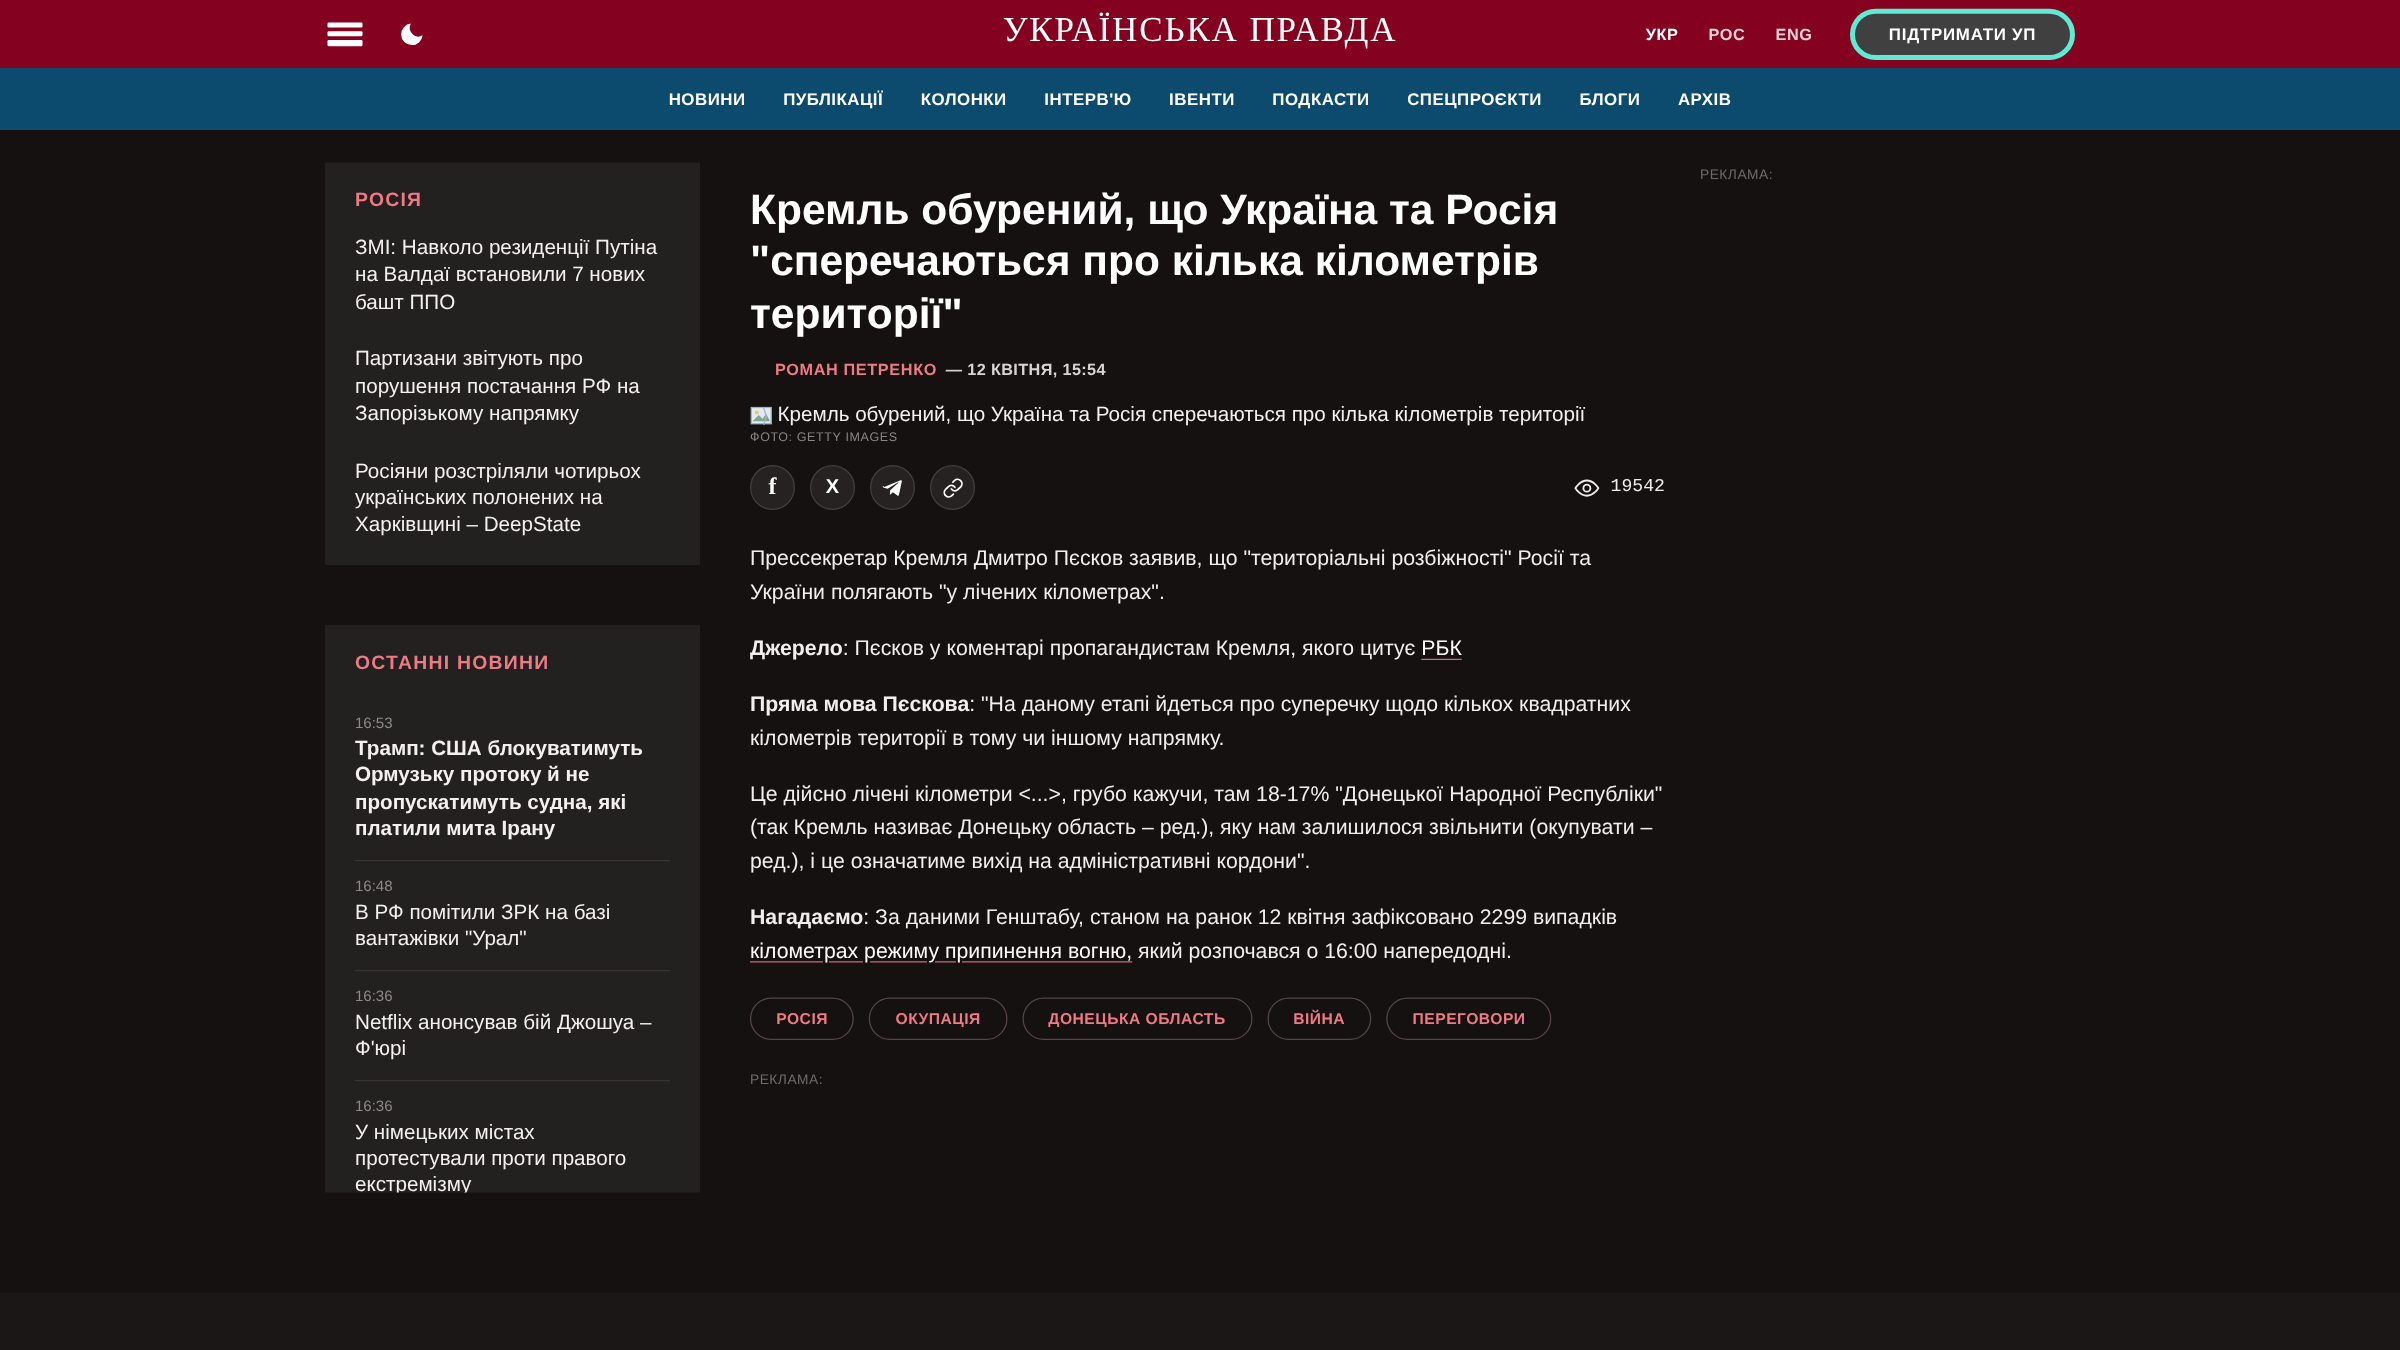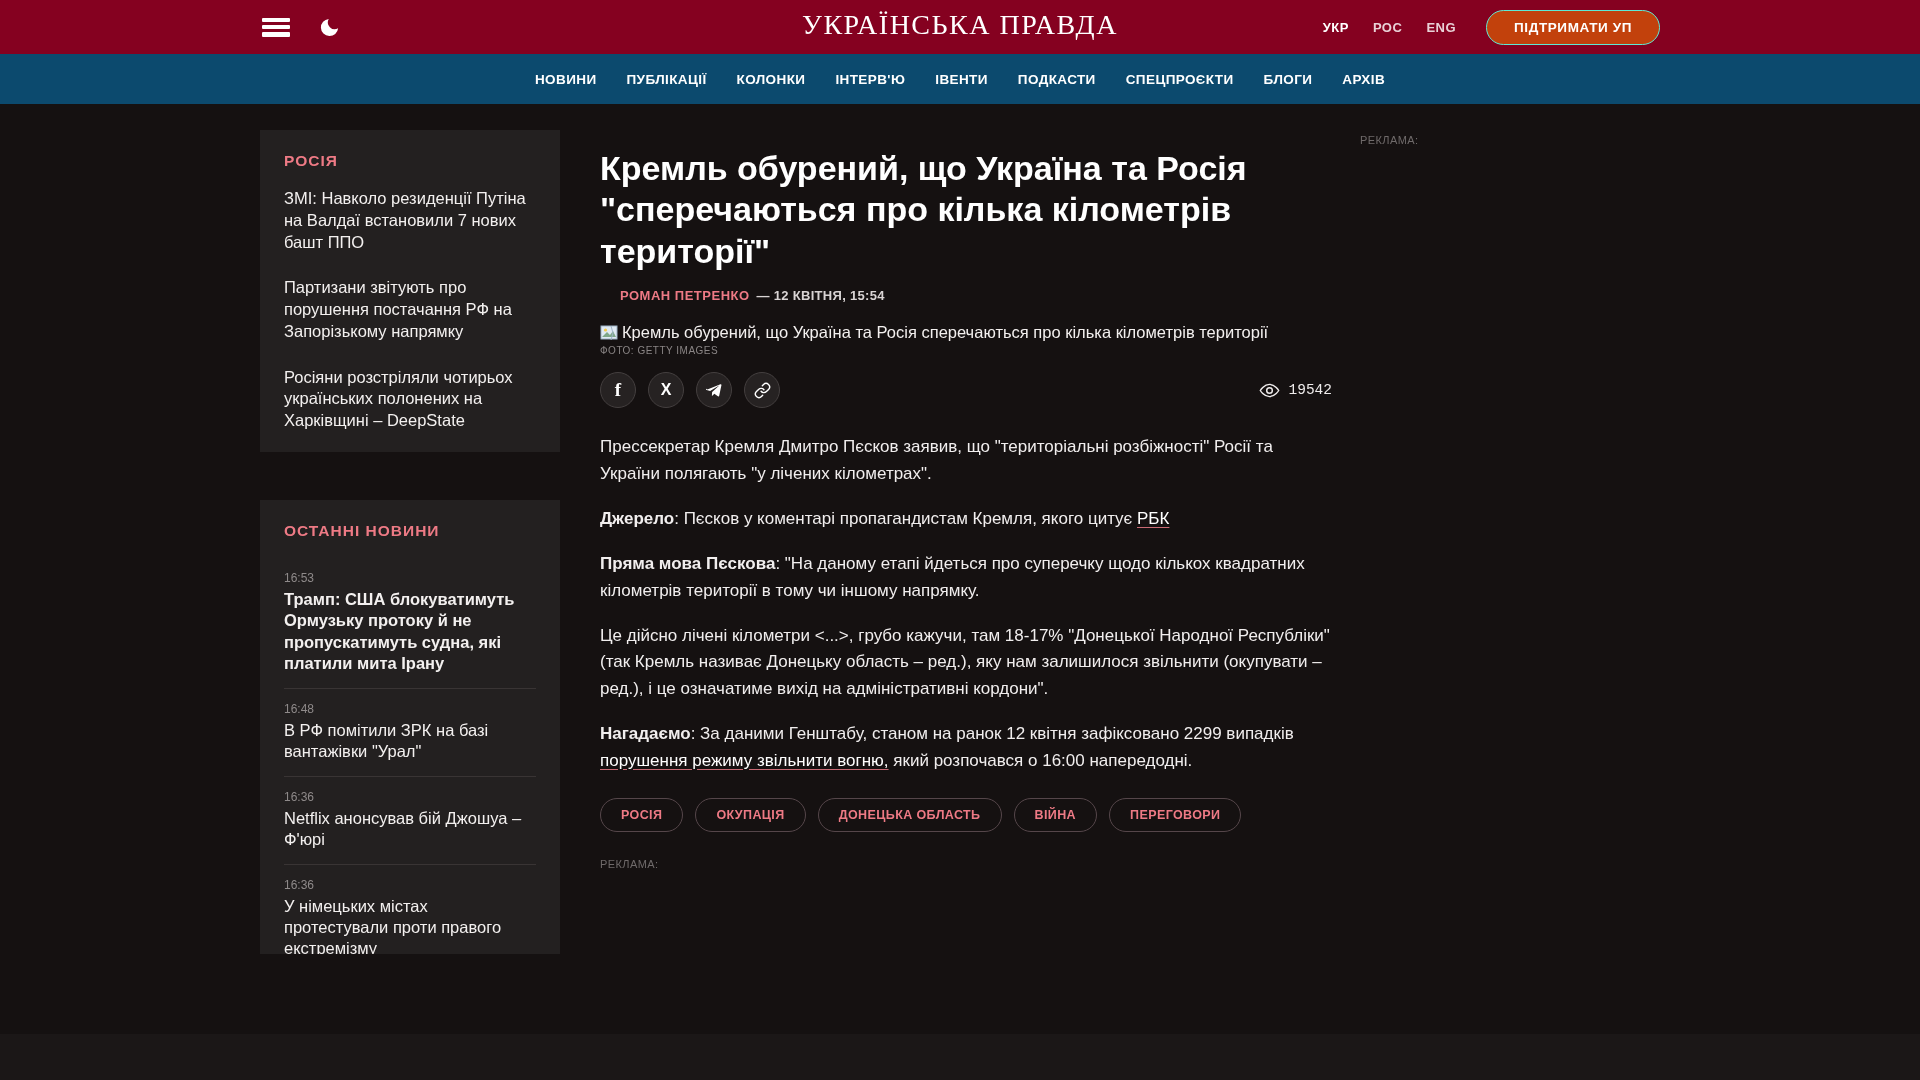--- a/index.html
+++ b/index.html
@@ -10,21 +10,21 @@
   .header { position:absolute; top:0; left:0; width:1920px; height:54px; background:#850120; }
   .header-left { position:absolute; left:262px; top:0; height:54px; display:flex; align-items:center; gap:26px; }
   .burger { width:28px; height:19px; display:flex; flex-direction:column; justify-content:space-between; cursor:pointer; }
   .burger span { display:block; height:4.5px; background:#fff; border-radius:1px; }
   .moon-btn { width:26px; height:26px; cursor:pointer; display:flex; align-items:center; justify-content:center; }
   .logo { position:absolute; left:0; right:0; top:0; height:50px; display:flex; align-items:center; justify-content:center;
           font-family:"Liberation Serif", serif; font-size:28px; letter-spacing:1.5px; color:#fff; pointer-events:none; }
   .header-right { position:absolute; right:260px; top:0; height:54px; display:flex; align-items:center; gap:24px; }
   .lang { font-size:13px; font-weight:700; color:rgba(255,255,255,.82); letter-spacing:.5px; cursor:pointer; text-decoration:none; }
   .lang.active { color:#fff; }
-  .support-btn { margin-left:6px; background:#c2410c; border:1px solid #5eead4; border-radius:22px; color:#fff;
+  .support-btn { margin-left:6px; background:#404040; border:4px solid #5eead4; border-radius:22px; color:#fff;
                  font-family:"Liberation Sans", sans-serif; font-size:13.5px; font-weight:700; letter-spacing:.6px;
                  padding:9px 27px; cursor:pointer; }
 
   
   .navbar { position:absolute; top:54px; left:0; width:1920px; height:50px; background:#0c4a6e;
             display:flex; align-items:center; justify-content:center; gap:30px; }
   .nav-item { color:#fff; font-size:13.5px; font-weight:700; letter-spacing:.4px; cursor:pointer; text-decoration:none; }
 
   
   .side-box { position:absolute; left:260px; width:300px; background:#232020; padding:22px 24px; }
@@ -183,21 +183,21 @@
       </svg>
       <span>19542</span>
     </div>
   </div>
 
   <div id="paragraphs">
       <p class="para"><span>Прессекретар Кремля Дмитро Пєсков заявив, що "територіальні розбіжності" Росії та України полягають "у лічених кілометрах".</span></p>
       <p class="para"><b>Джерело</b><span>: Пєсков у коментарі пропагандистам Кремля, якого цитує </span><a>РБК</a></p>
       <p class="para"><b>Пряма мова Пєскова</b><span>: "На даному етапі йдеться про суперечку щодо кількох квадратних кілометрів території в тому чи іншому напрямку.</span></p>
       <p class="para"><span>Це дійсно лічені кілометри &lt;...&gt;, грубо кажучи, там 18-17% "Донецької Народної Республіки" (так Кремль називає Донецьку область – ред.), яку нам залишилося звільнити (окупувати – ред.), і це означатиме вихід на адміністративні кордони".</span></p>
-      <p class="para"><b>Нагадаємо</b><span>: За даними Генштабу, станом на ранок 12 квітня зафіксовано 2299 випадків </span><a>порушення режиму звільнити вогню,</a><span> який розпочався о 16:00 напередодні.</span></p>
+      <p class="para"><b>Нагадаємо</b><span>: За даними Генштабу, станом на ранок 12 квітня зафіксовано 2299 випадків </span><a>кілометрах режиму припинення вогню,</a><span> який розпочався о 16:00 напередодні.</span></p>
     </div>
 
   <div class="tags-row" id="tags">
       <div class="tag-pill">РОСІЯ</div>
       <div class="tag-pill">ОКУПАЦІЯ</div>
       <div class="tag-pill">ДОНЕЦЬКА ОБЛАСТЬ</div>
       <div class="tag-pill">ВІЙНА</div>
       <div class="tag-pill">ПЕРЕГОВОРИ</div>
     </div>
 

